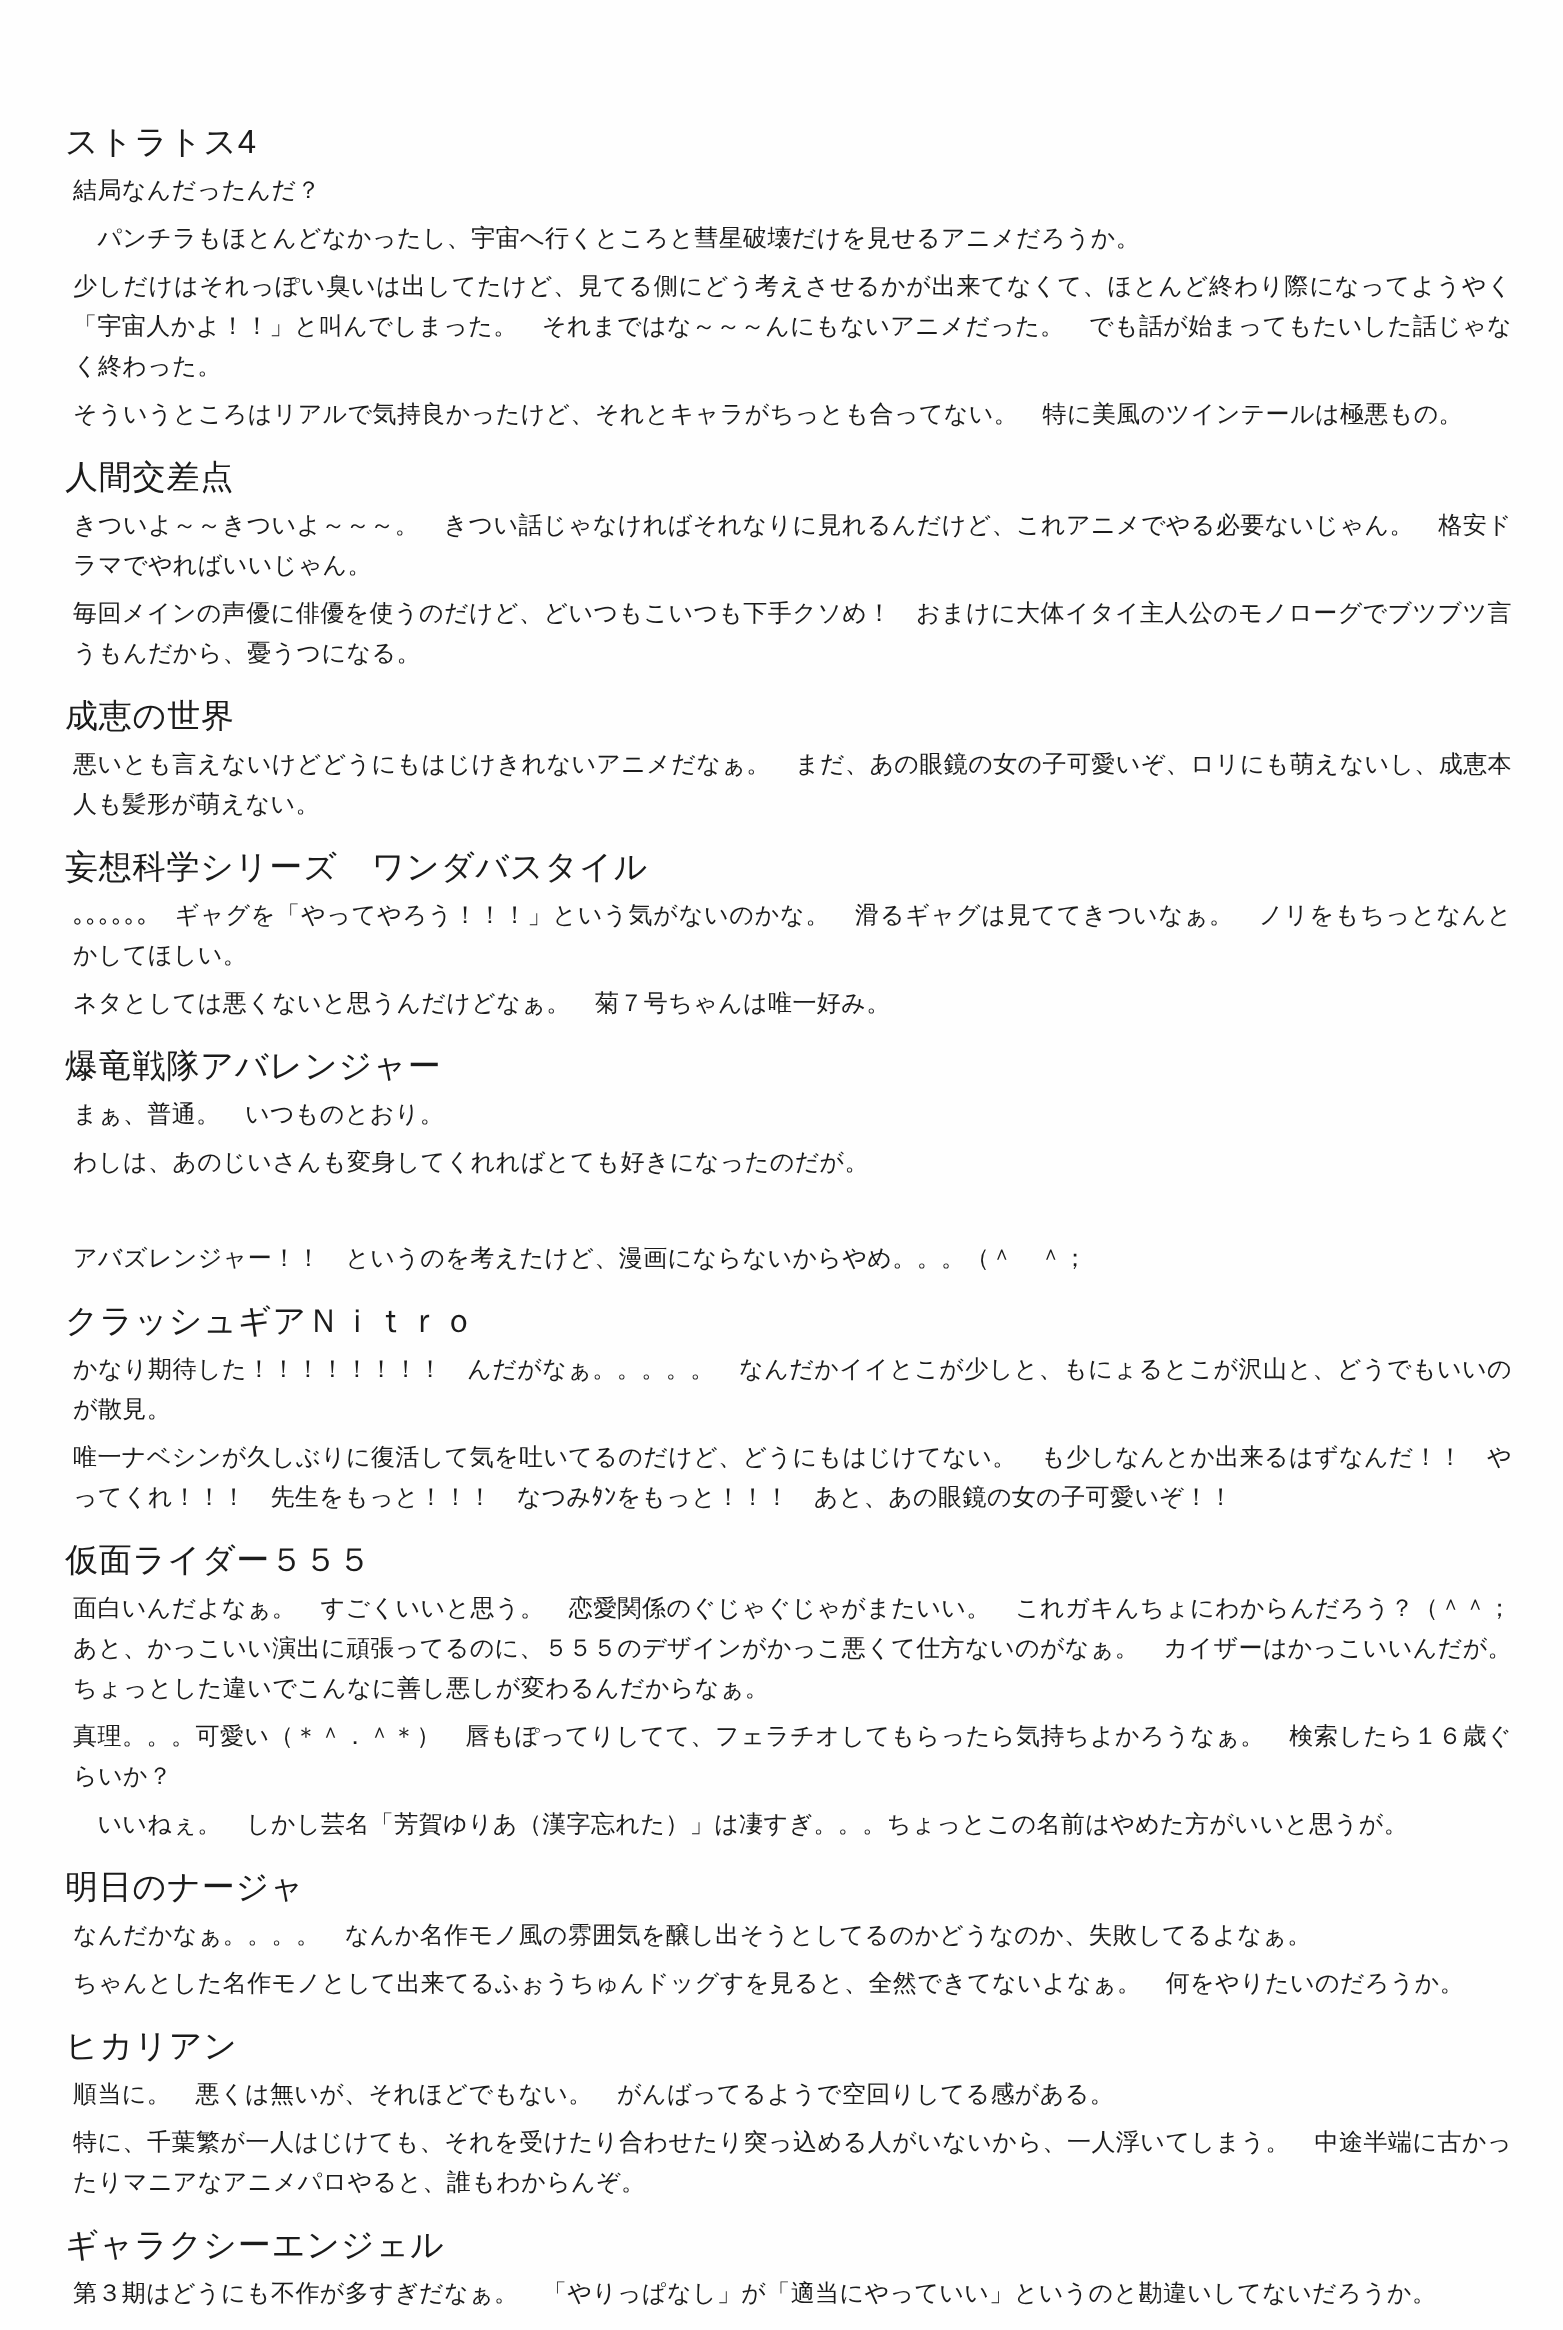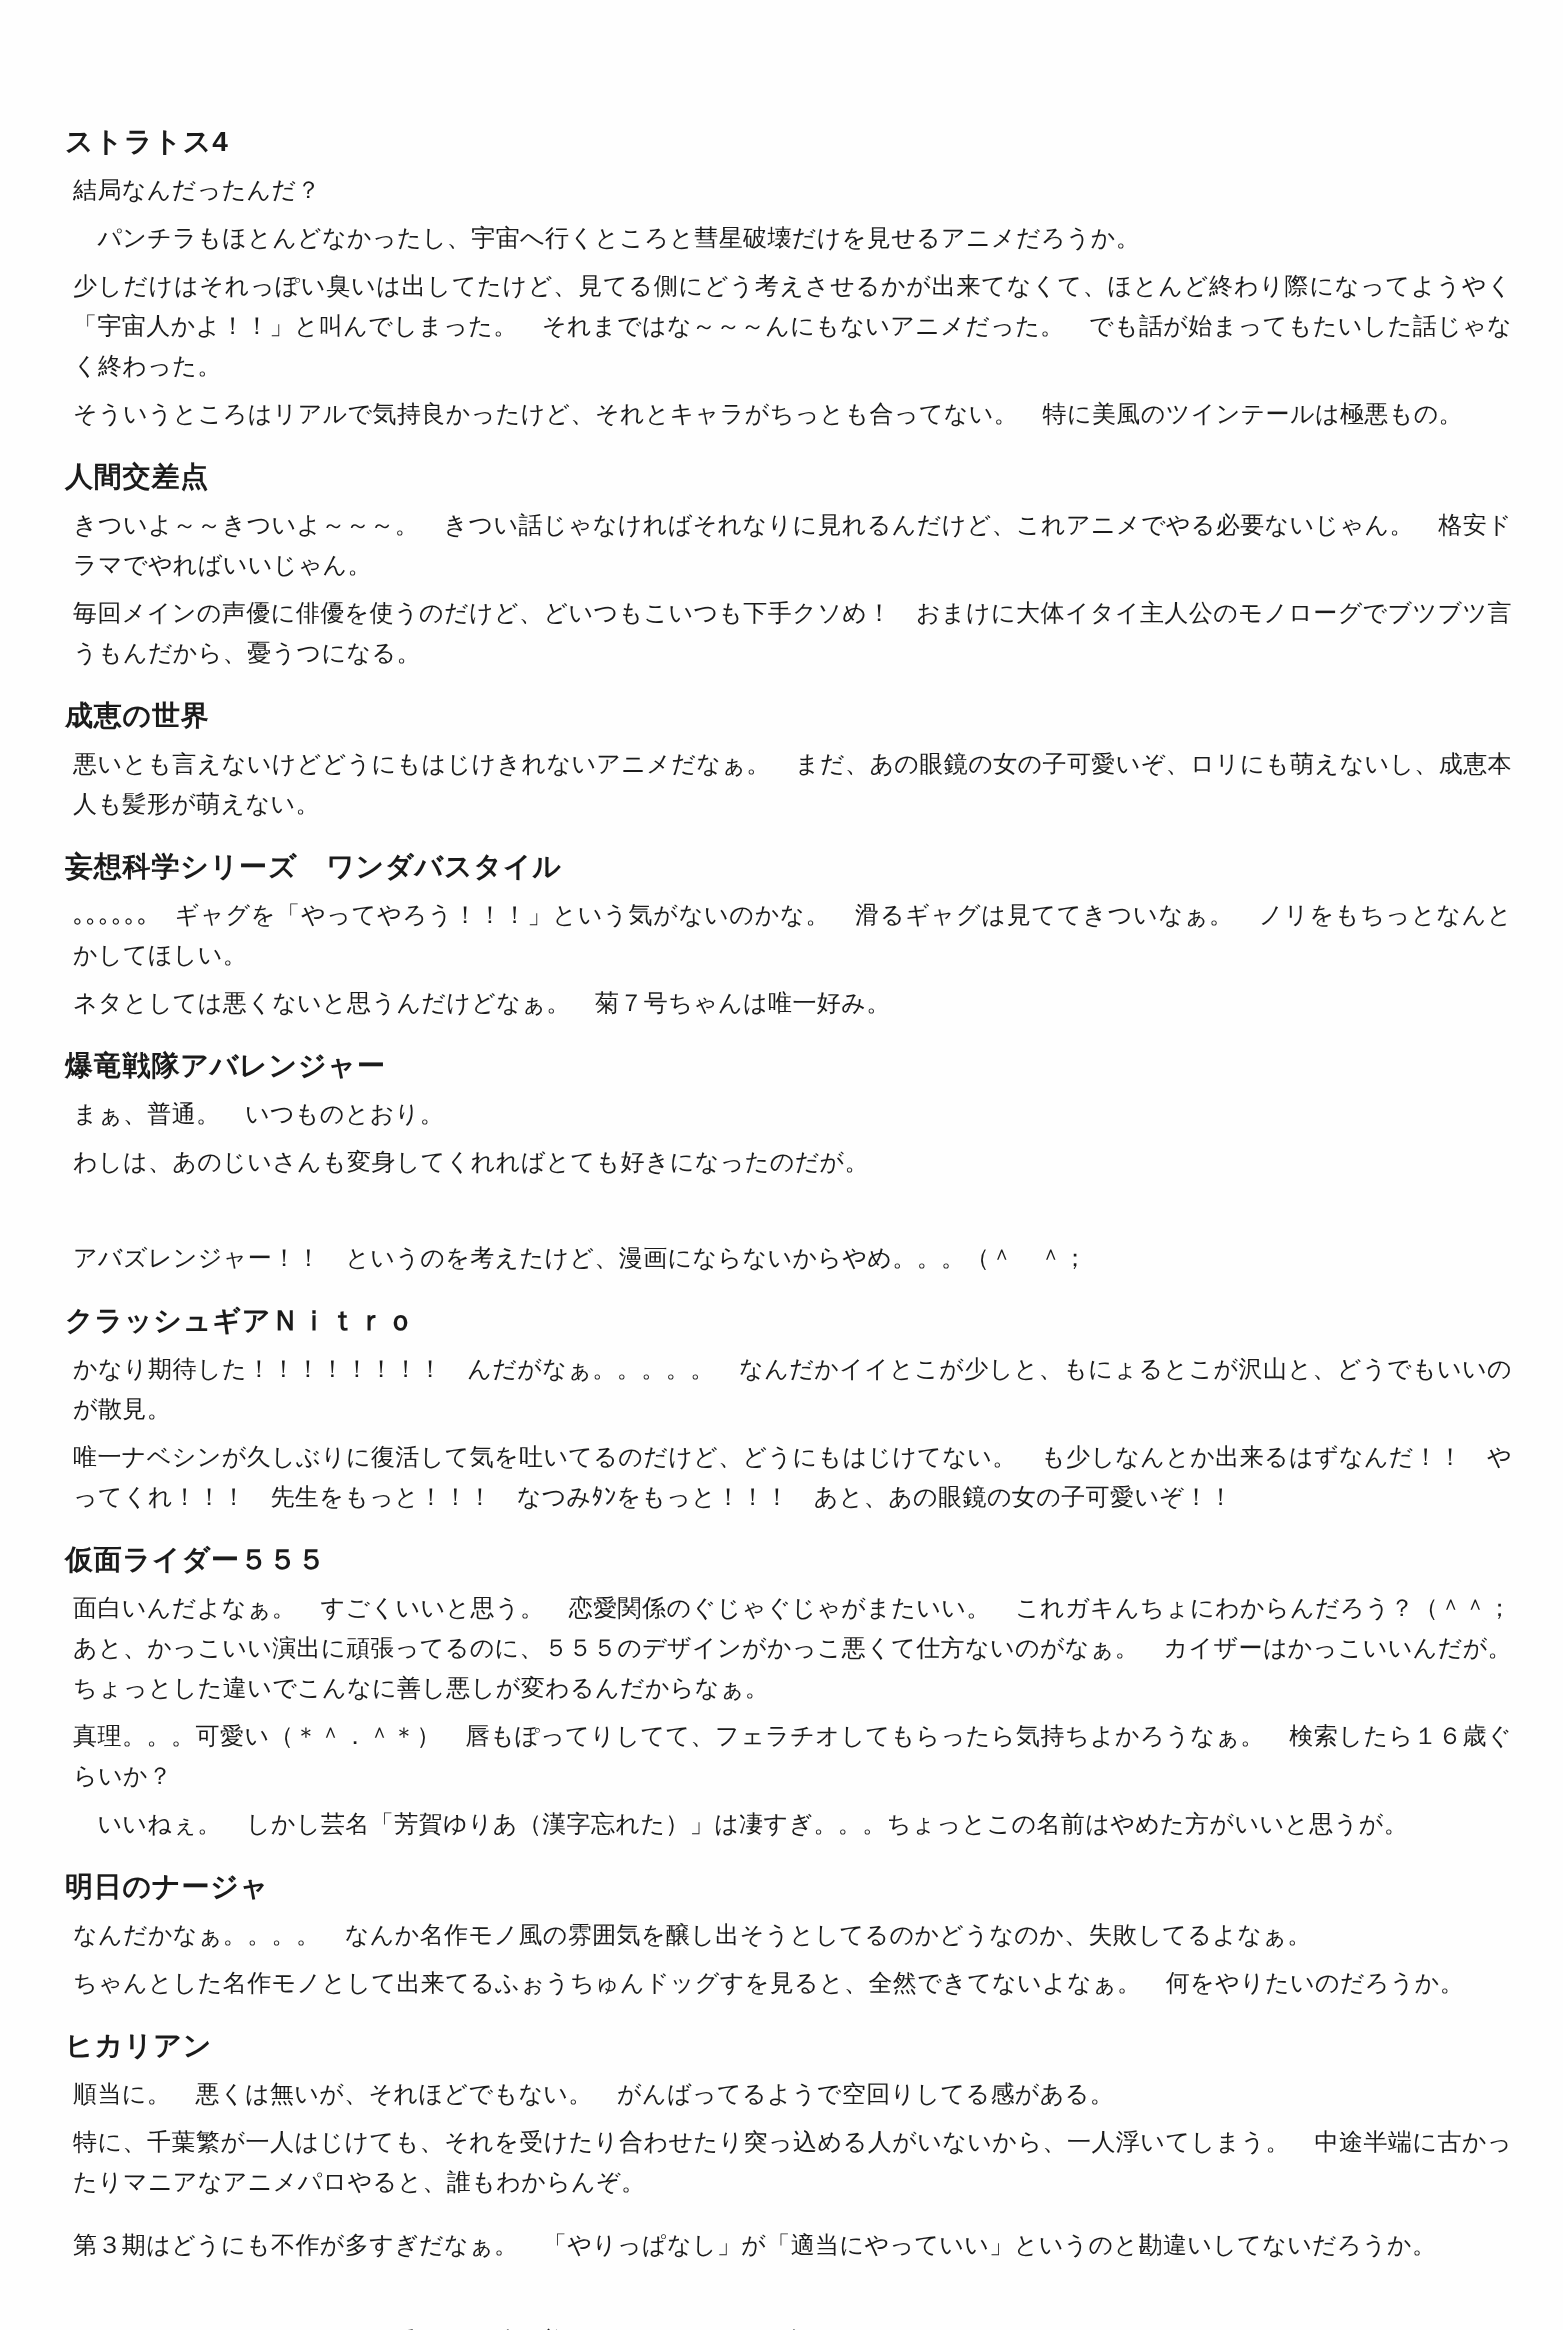--- a/index.html
+++ b/index.html
@@ -18,23 +18,23 @@
     font-family: "Liberation Sans", "DejaVu Sans", sans-serif;
     font-size: 24px;
     line-height: 40px;
     padding: 122px 44px 92px 65px;
   }
   .section {
     margin: 0 0 23px 0;
   }
   .section-title {
     margin: 0;
-    font-size: 28px;
+    font-size: 33px;
     line-height: 40px;
-    font-weight: bold;
+    font-weight: normal;
     letter-spacing: 0.8px;
   }
   .para {
     margin: 8px;
     min-height: 40px;
     text-align: justify;
     letter-spacing: 0.4px;
   }
   .para.blank {
     min-height: 40px;
@@ -97,20 +97,21 @@
         <p class="para">ちゃんとした名作モノとして出来てるふぉうちゅんドッグすを見ると、全然できてないよなぁ。　何をやりたいのだろうか。</p>
       </section>
 
   <section class="section">
     <h2 class="section-title">ヒカリアン</h2>
   <p class="para">順当に。　悪くは無いが、それほどでもない。　がんばってるようで空回りしてる感がある。</p>
         <p class="para">特に、千葉繁が一人はじけても、それを受けたり合わせたり突っ込める人がいないから、一人浮いてしまう。　中途半端に古かったりマニアなアニメパロやると、誰もわからんぞ。</p>
       </section>
 
   <section class="section">
+    <h2 class="section-title">ギャラクシーエンジェル</h2>
   <p class="para">第３期はどうにも不作が多すぎだなぁ。　「やりっぱなし」が「適当にやっていい」というのと勘違いしてないだろうか。</p>
         <p class="para blank"></p>
         <p class="para">でも。。。。！　ミントは可愛い。　特に美風のツインテールは極悪もの。</p>
       </section>
 
   <section class="section">
     <h2 class="section-title">ソニックＸ</h2>
   <p class="para">宇宙人かよ、面白いんだよね。</p>
         <p class="para">リアルな人間世界に、ゲームのような異世界からの闖入者、こいつがとんでもない世界観。　ゲームならありうる、メカにつっこんであっとゆーまに破壊できるパワー。　生物なのにマッハ以上で地上を走れる。　敵は、今や現実感のない「世界征服」を標榜する奴。</p>
       </section>

